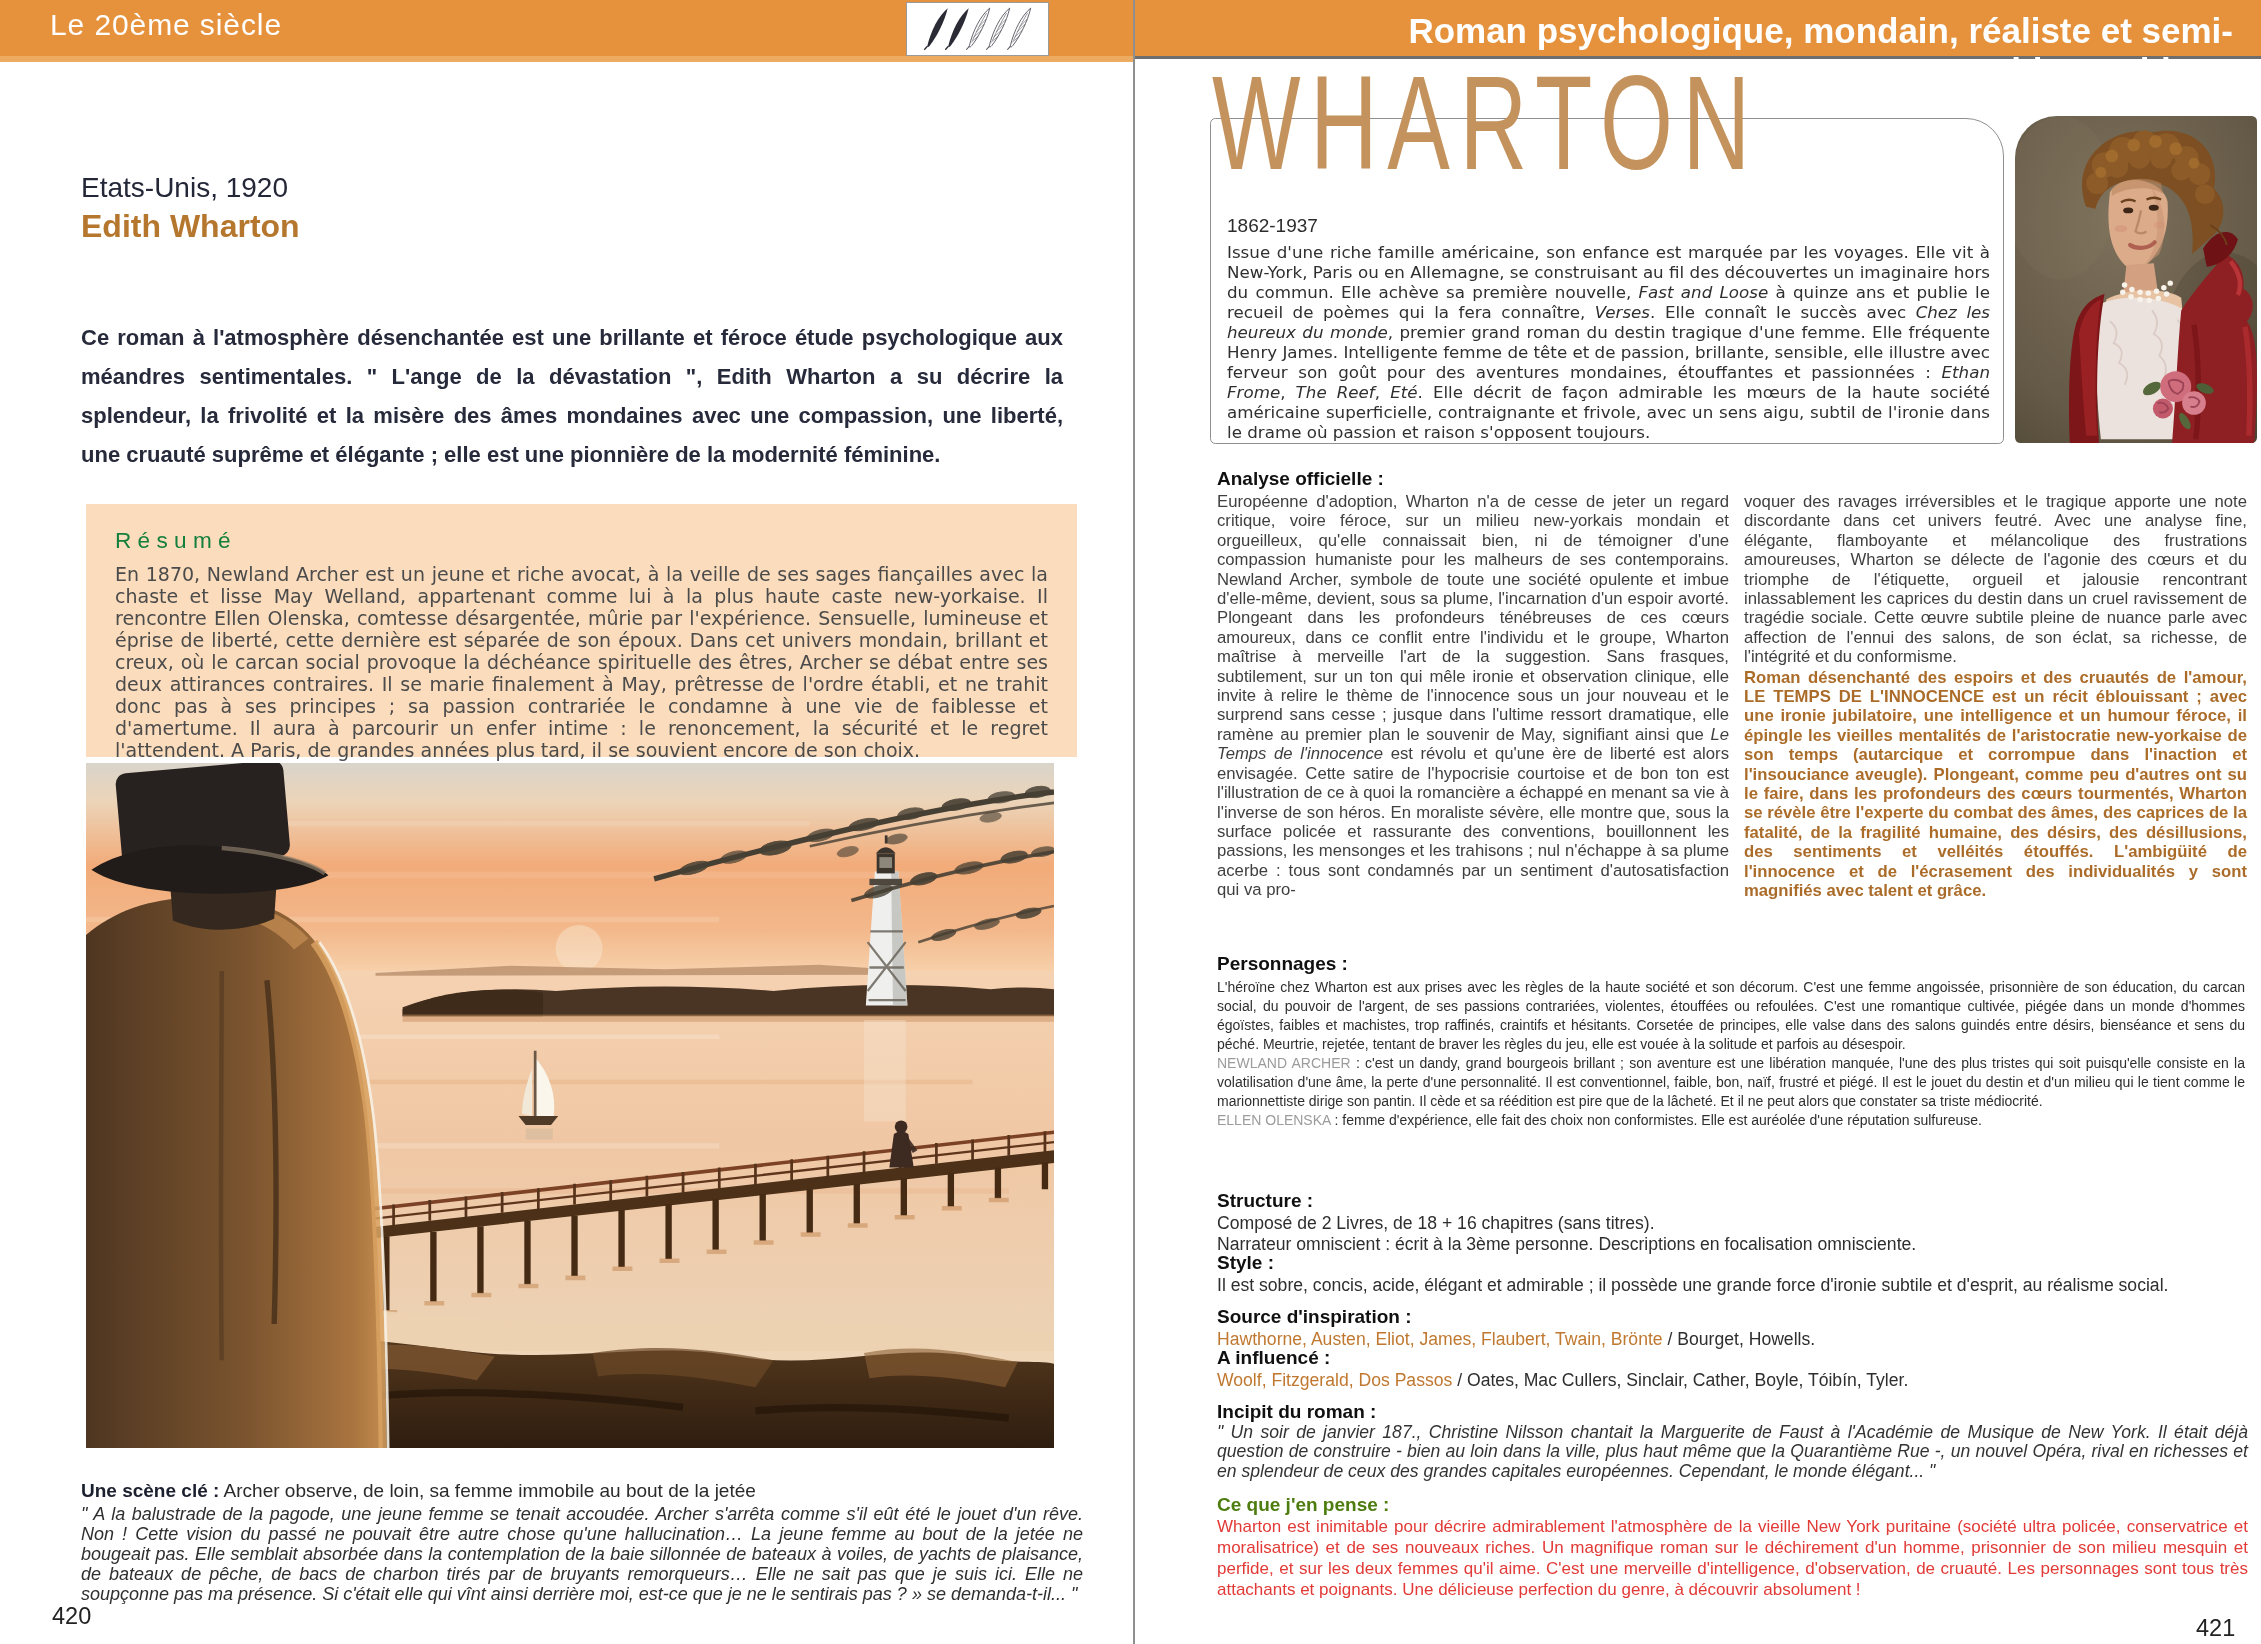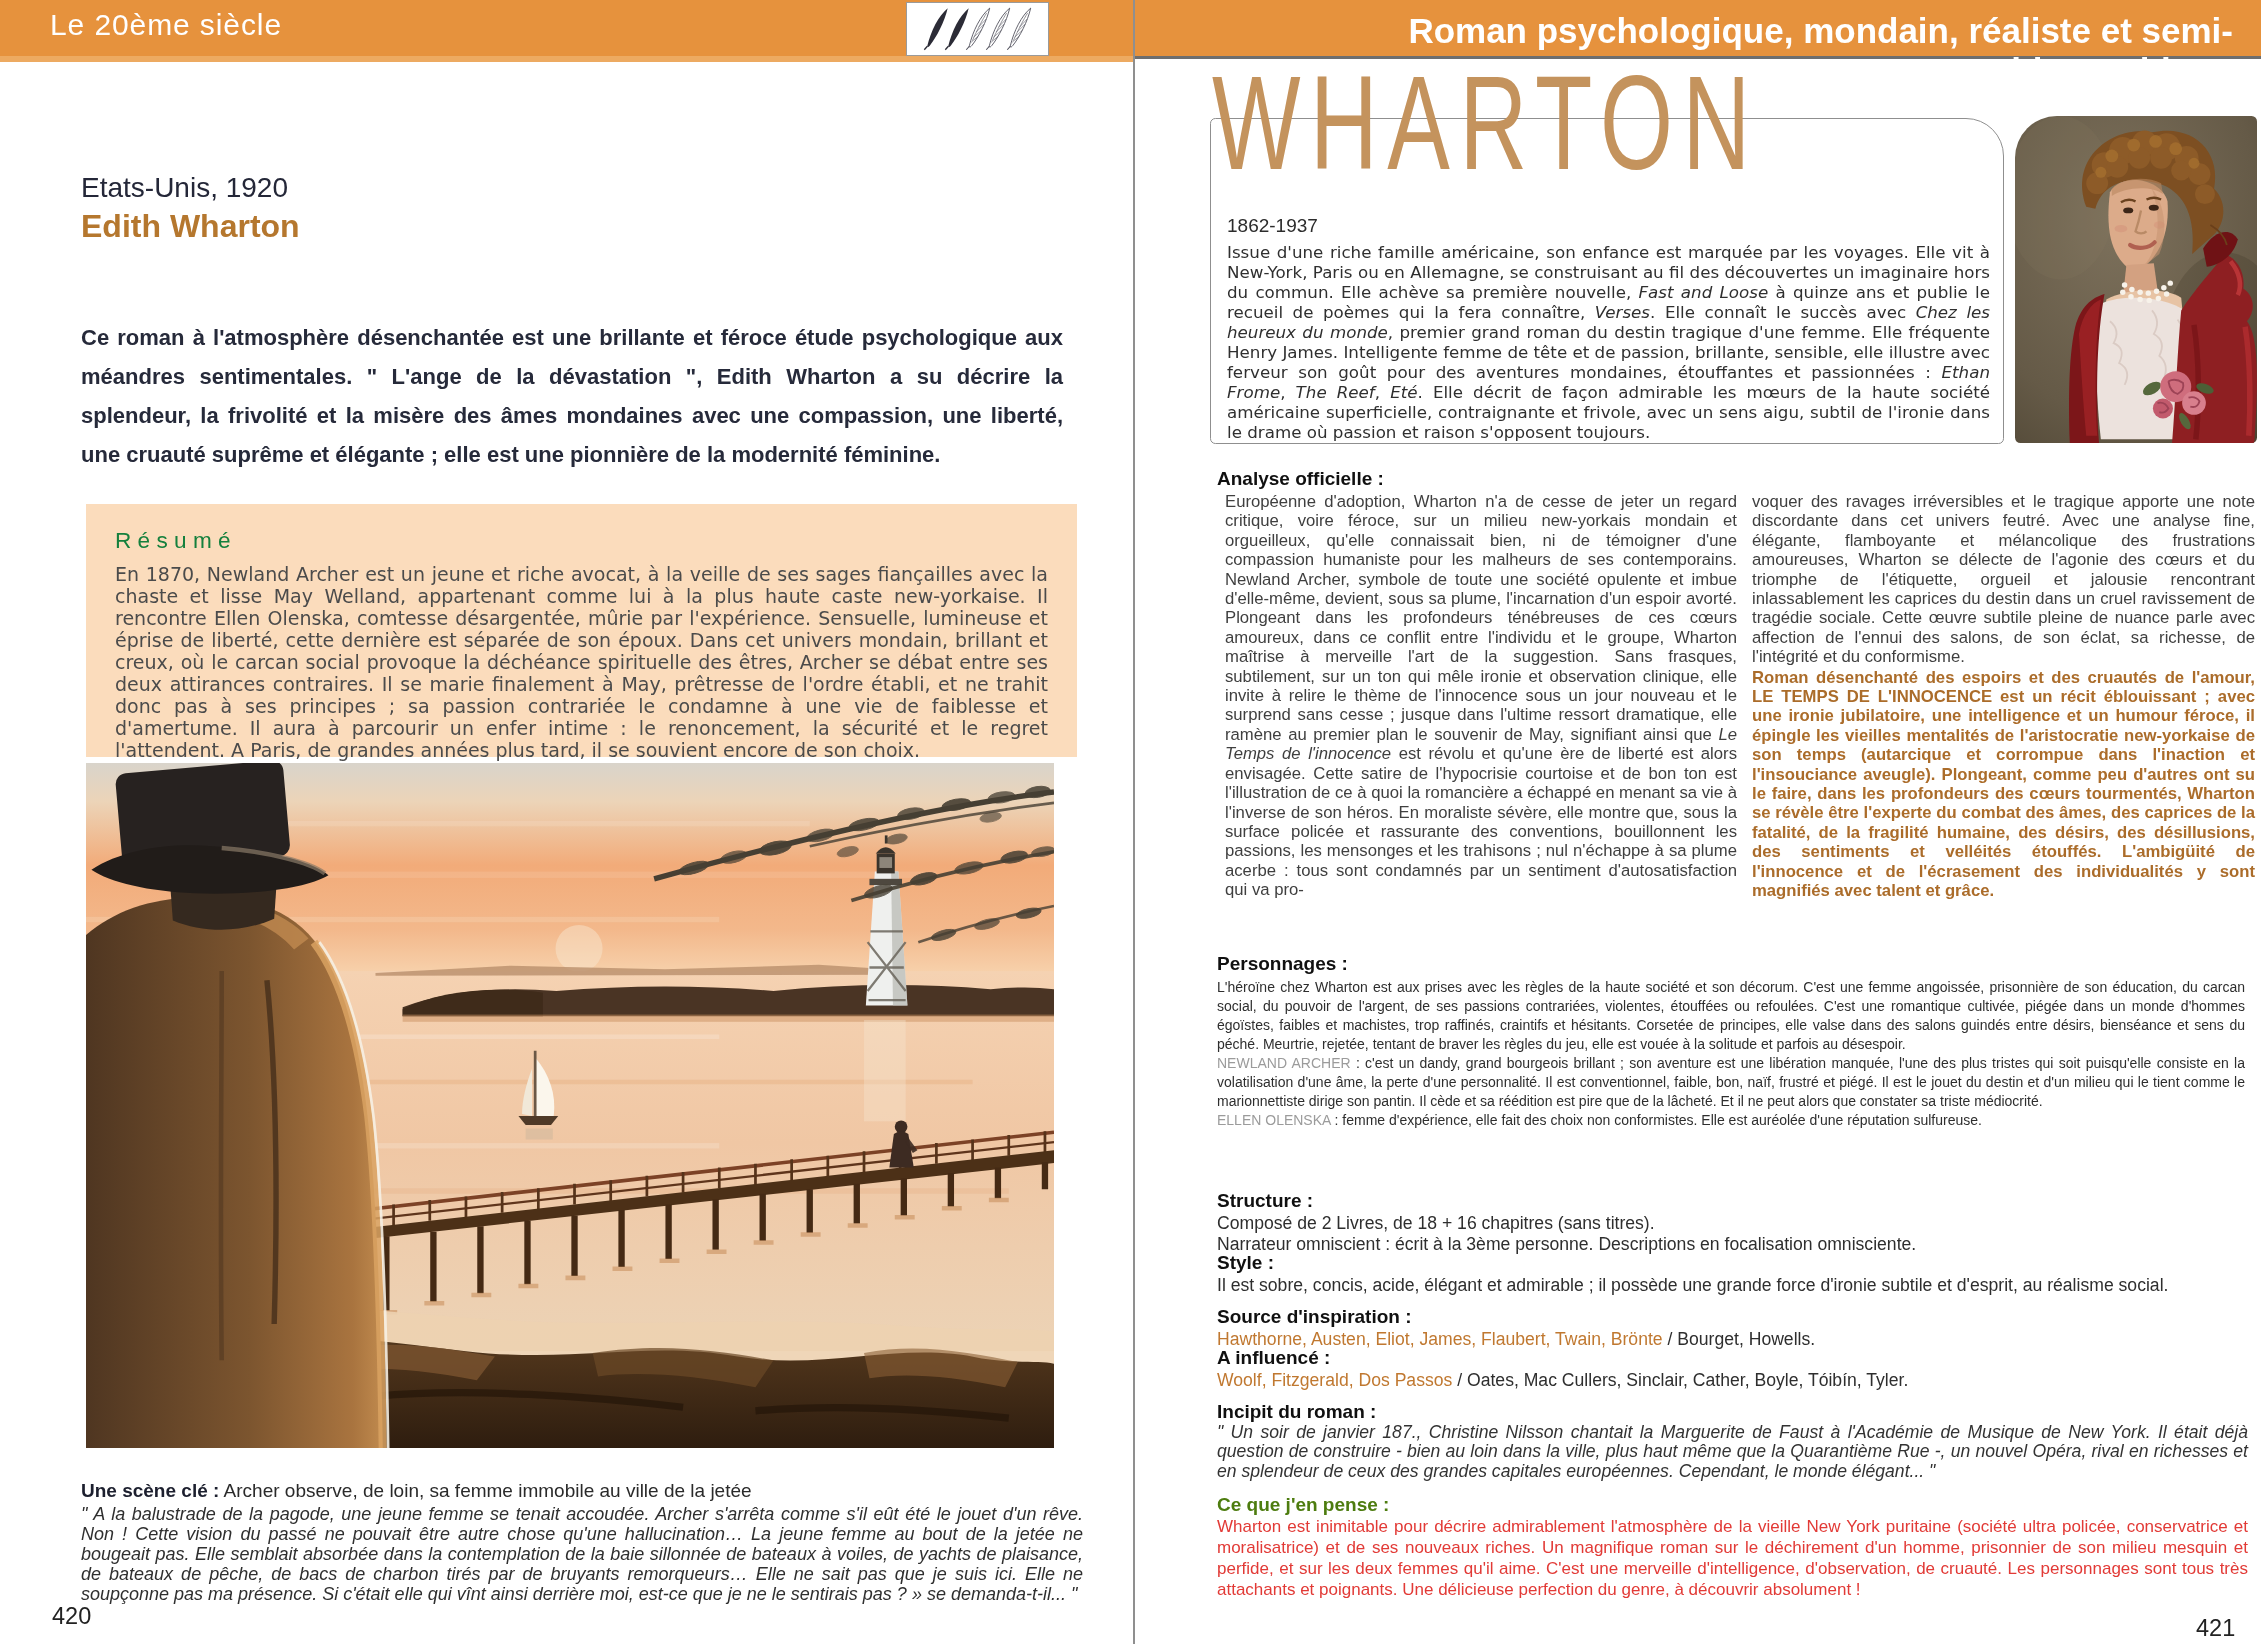--- a/index.html
+++ b/index.html
@@ -39,21 +39,21 @@
   #bio-box{left:1210px;top:118px;width:794px;height:326px;border:1.8px solid #8f8f8f;
            border-radius:5.4px 38px 5.4px 5.4px;box-sizing:border-box;z-index:1;}
   #bio-years{left:1227px;top:215px;font-size:19px;color:#2c2c2c;z-index:2;}
   #bio-text{left:1227px;top:242px;width:763px;font-family:"DejaVu Sans",sans-serif;font-size:16.7px;
             line-height:20px;color:#2f2f2f;text-align:justify;z-index:2;}
   #portrait{left:2015px;top:116px;width:242px;height:327px;border-radius:42px 5.4px 5.4px 5.4px;overflow:hidden;}
   .h-black{font-size:19px;font-weight:bold;color:#101010;}
   #analysis-head{left:1217px;top:468px;}
   #acol1{left:1217px;top:492px;width:512px;}
   #acol2{left:1744px;top:492px;width:503px;}
-  .acol{font-size:16.7px;line-height:19.4px;color:#3f3f3f;text-align:justify;margin-left:8px;}
+  .acol{font-size:16.7px;line-height:19.4px;color:#3f3f3f;text-align:justify;}
   .highlight{margin-top:0.9px;font-weight:bold;color:#ab6c2a;}
   #chars-head{left:1217px;top:953px;}
   #chars-body{left:1217px;top:978px;width:1028px;font-size:14px;line-height:19px;color:#2e2e2e;text-align:justify;}
   .gname{color:#9b9b9b;}
   .oname{color:#c07830;}
   #structure-head{left:1217px;top:1190px;}
   #structure-body{left:1217px;top:1213px;width:1028px;font-size:17.6px;line-height:21px;color:#2e2e2e;}
   #style-head{left:1217px;top:1252px;}
   #style-body{left:1217px;top:1275px;width:1028px;font-size:17.6px;color:#2e2e2e;}
   #source-head{left:1217px;top:1306px;}
@@ -235,21 +235,21 @@
         <path d="M120 152 C180 150 222 166 246 194 L230 206 C205 178 165 162 120 163 Z" fill="#c08a50" opacity="0.8"></path>
         <path d="M92 120 L212 114 L208 172 C172 188 130 188 96 174 Z" fill="#35291f"></path>
         <rect x="36" y="4" width="186" height="106" rx="12" fill="#272220" transform="rotate(-5 130 56)"></rect>
         <path d="M6 118 C40 96 90 88 140 92 C200 96 250 108 268 124 C240 140 180 146 120 144 C70 142 26 132 6 118 Z" fill="#211c19"></path>
         <path d="M150 94 C202 98 248 110 264 122" stroke="#8a7a68" stroke-width="5" fill="none" opacity="0.7"></path>
       </g>
     </svg>
   </div>
 
   <div class="abs" id="keyscene">
-    <b>Une scène clé :</b><span>  Archer observe, de loin, sa femme immobile au ville de la jetée</span>
+    <b>Une scène clé :</b><span>  Archer observe, de loin, sa femme immobile au bout de la jetée</span>
   </div>
   <div class="abs" id="keyquote">" A la balustrade de la pagode, une jeune femme se tenait accoudée. Archer s'arrêta comme s'il eût été le jouet d'un rêve. Non ! Cette vision du passé ne pouvait être autre chose qu'une hallucination… La jeune femme au bout de la jetée ne bougeait pas. Elle semblait absorbée dans la contemplation de la baie sillonnée de bateaux à voiles, de yachts de plaisance, de bateaux de pêche, de bacs de charbon tirés par de bruyants remorqueurs… Elle ne sait pas que je suis ici. Elle ne soupçonne pas ma présence. Si c'était elle qui vînt ainsi derrière moi, est-ce que je ne le sentirais pas ? » se demanda-t-il... "</div>
   <div class="abs" id="pnum-l">420</div>
 
   <div class="abs" id="bio-box"></div>
   <div class="abs" id="wharton">WHARTON</div>
   <div class="abs" id="bio-years">1862-1937</div>
   <div class="abs" id="bio-text">Issue d'une riche famille américaine, son enfance est marquée par les voyages. Elle vit à New-York, Paris ou en Allemagne, se construisant au fil des découvertes un imaginaire hors du commun. Elle achève sa première nouvelle, <i>Fast and Loose</i> à quinze ans et publie le recueil de poèmes qui la fera connaître, <i>Verses</i>. Elle connaît le succès avec <i>Chez les heureux du monde</i>, premier grand roman du destin tragique d'une femme. Elle fréquente Henry James. Intelligente femme de tête et de passion, brillante, sensible, elle illustre avec ferveur son goût pour des aventures mondaines, étouffantes et passionnées : <i>Ethan Frome</i>, <i>The Reef</i>, <i>Eté</i>. Elle décrit de façon admirable les mœurs de la haute société américaine superficielle, contraignante et frivole, avec un sens aigu, subtil de l'ironie dans le drame où passion et raison s'opposent toujours.</div>
 
   <div class="abs" id="portrait">

